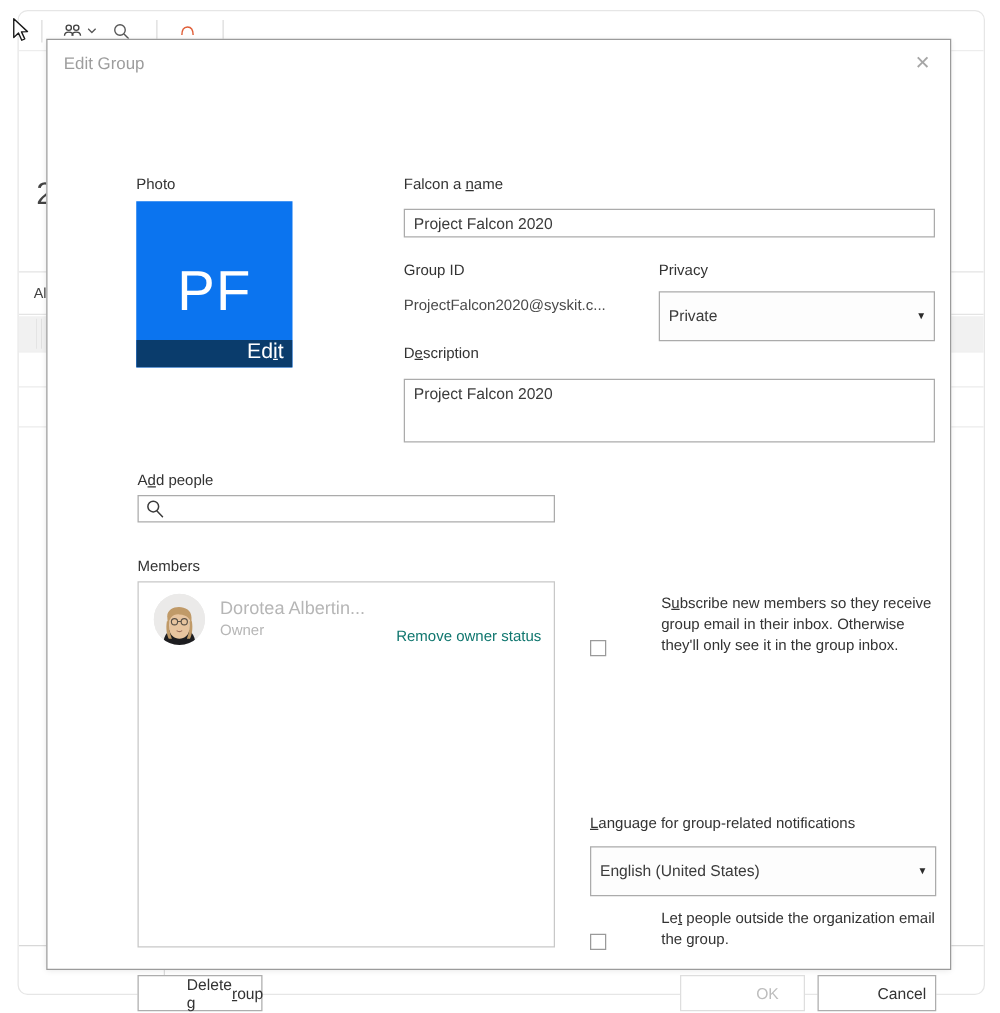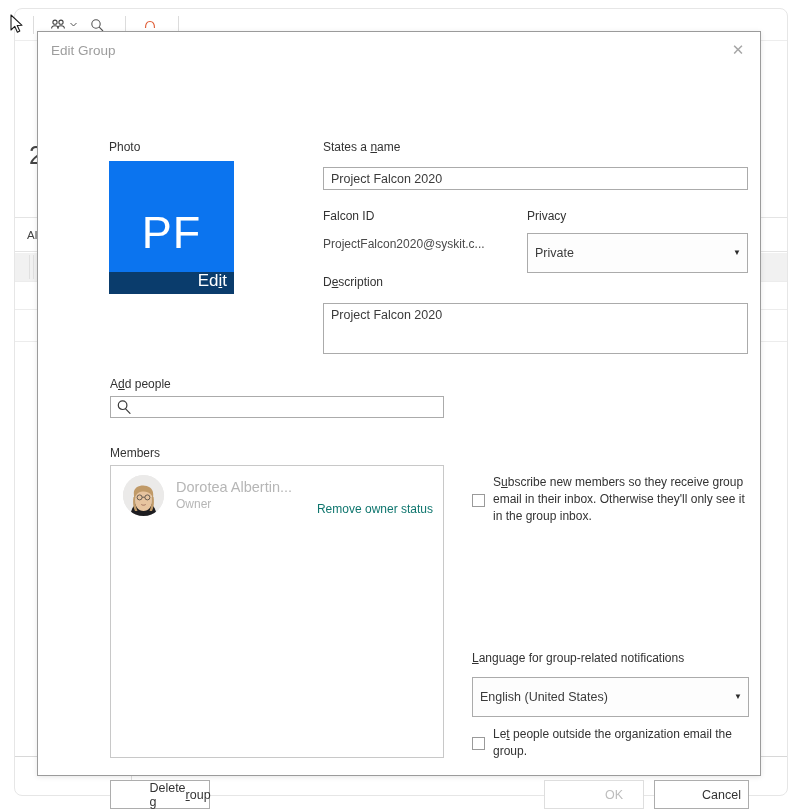--- a/index.html
+++ b/index.html
@@ -342,21 +342,22 @@
     white-space: nowrap;
     align-self: flex-end;
     margin-bottom: 8px;
     cursor: pointer;
   }
 
   
   .chk-group {
     position: absolute;
     display: flex;
-    align-items: center;
+    align-items: flex-end;
+    gap: 36px;
   }
   .chk-box {
     width: 13px; height: 13px;
     box-sizing: border-box;
     border: 1px solid #9a9a9a;
     background: #ffffff;
     flex: 0 0 13px;
     margin-top: 1px;
     cursor: pointer;
   }
@@ -487,24 +488,24 @@
 
   <div class="dlg-body">
 
     <div class="fld-label" style="left:71px; top:70px;">Photo</div>
     <div id="photo-tile">
       <div id="photo-initials">PF</div>
       <div id="photo-edit-bar"></div>
       <div id="photo-edit-link"><span>Ed</span><u>i</u><span>t</span></div>
     </div>
 
-    <div class="fld-label" style="left:285px; top:70px;"><span>States a </span><u>n</u><span>ame</span></div>
+    <div class="fld-label" style="left:285px; top:70px;"><span>Falcon a </span><u>n</u><span>ame</span></div>
     <input id="name-input" class="txtbox" type="text" value="Project Falcon 2020" style="">
 
-    <div class="fld-label" style="left:285px; top:139px;">Falcon ID</div>
+    <div class="fld-label" style="left:285px; top:139px;">Group ID</div>
     <div id="group-id-value">ProjectFalcon2020@syskit.c...</div>
 
     <div class="fld-label" style="left:489px; top:139px;">Privacy</div>
     <div id="privacy-combo" class="combo">
       <div class="combo-text">Private</div>
       <div class="combo-arrow">▼</div>
     </div>
 
     <div class="fld-label" style="left:285px; top:205px;"><span>D</span><u>e</u><span>scription</span></div>
     <textarea id="description-input" class="txtbox" style="">Project Falcon 2020</textarea>

